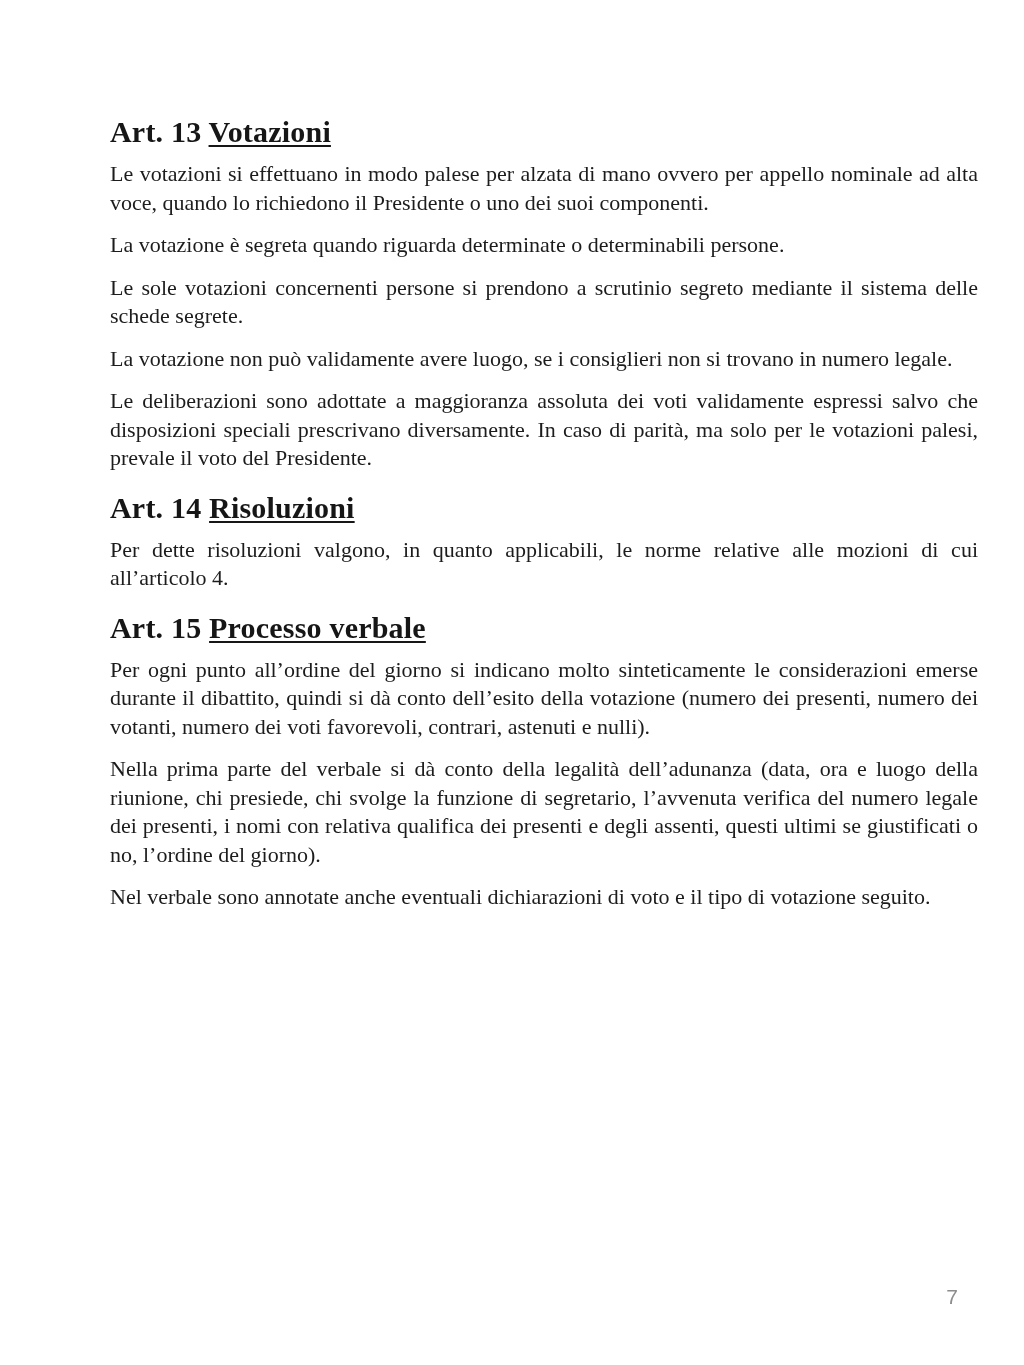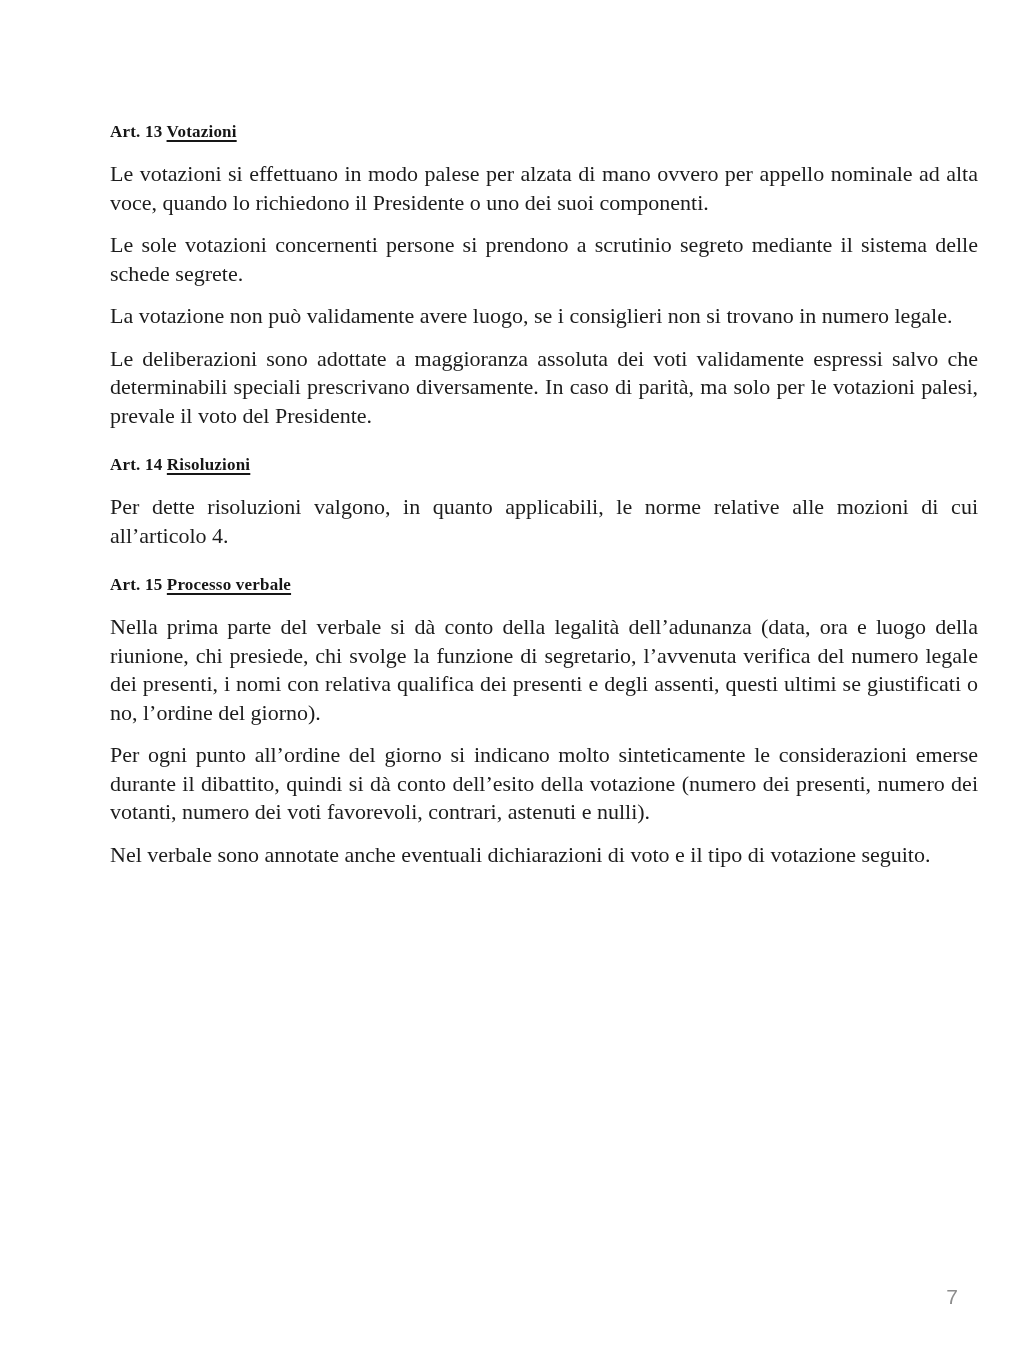--- a/index.html
+++ b/index.html
@@ -12,21 +12,21 @@
     position: relative;
     overflow: hidden;
   }
   .content {
     position: absolute;
     left: 110px;
     top: 116px;
     width: 868px;
   }
   h2.article-heading {
-    font-size: 17px;
+    font-size: 30px;
     line-height: 31px;
     font-weight: bold;
     color: #161616;
     margin: 19px 0 13px 0;
     letter-spacing: 0.2px;
   }
   section:first-child h2.article-heading { margin-top: 0; }
   h2.article-heading .u {
     text-decoration: underline;
     text-underline-offset: 3px;
@@ -52,38 +52,39 @@
 <body>
 
 <main class="content">
 
   <section>
     <h2 class="article-heading">
       <span>Art. 13</span>
       <span class="u">Votazioni</span>
     </h2>
     <p class="body-par">Le votazioni si effettuano in modo palese per alzata di mano ovvero per appello nominale ad alta voce, quando lo richiedono il Presidente o uno dei suoi componenti.</p>
+    <p class="body-par">La votazione è segreta quando riguarda determinate o determinabili persone.</p>
     <p class="body-par">Le sole votazioni concernenti persone si prendono a scrutinio segreto mediante il sistema delle schede segrete.</p>
     <p class="body-par">La votazione non può validamente avere luogo, se i consiglieri non si trovano in numero legale.</p>
-    <p class="body-par">Le deliberazioni sono adottate a maggioranza assoluta dei voti validamente espressi salvo che determinabili speciali prescrivano diversamente. In caso di parità, ma solo per le votazioni palesi, prevale il voto del Presidente.</p>
+    <p class="body-par">Le deliberazioni sono adottate a maggioranza assoluta dei voti validamente espressi salvo che disposizioni speciali prescrivano diversamente. In caso di parità, ma solo per le votazioni palesi, prevale il voto del Presidente.</p>
   </section>
 
   <section>
     <h2 class="article-heading">
       <span>Art. 14</span>
       <span class="u">Risoluzioni</span>
     </h2>
     <p class="body-par">Per dette risoluzioni valgono, in quanto applicabili, le norme relative alle mozioni di cui all’articolo 4.</p>
   </section>
 
   <section>
     <h2 class="article-heading">
       <span>Art. 15</span>
       <span class="u">Processo verbale</span>
     </h2>
+    <p class="body-par">Per ogni punto all’ordine del giorno si indicano molto sinteticamente le considerazioni emerse durante il dibattito, quindi si dà conto dell’esito della votazione (numero dei presenti, numero dei votanti, numero dei voti favorevoli, contrari, astenuti e nulli).</p>
     <p class="body-par">Nella prima parte del verbale si dà conto della legalità dell’adunanza (data, ora e luogo della riunione, chi presiede, chi svolge la funzione di segretario, l’avvenuta verifica del numero legale dei presenti, i nomi con relativa qualifica dei presenti e degli assenti, questi ultimi se giustificati o no, l’ordine del giorno).</p>
-    <p class="body-par">Per ogni punto all’ordine del giorno si indicano molto sinteticamente le considerazioni emerse durante il dibattito, quindi si dà conto dell’esito della votazione (numero dei presenti, numero dei votanti, numero dei voti favorevoli, contrari, astenuti e nulli).</p>
     <p class="body-par">Nel verbale sono annotate anche eventuali dichiarazioni di voto e il tipo di votazione seguito.</p>
   </section>
 
 </main>
 
 <div class="page-number">7</div>
 
 </body></html>

